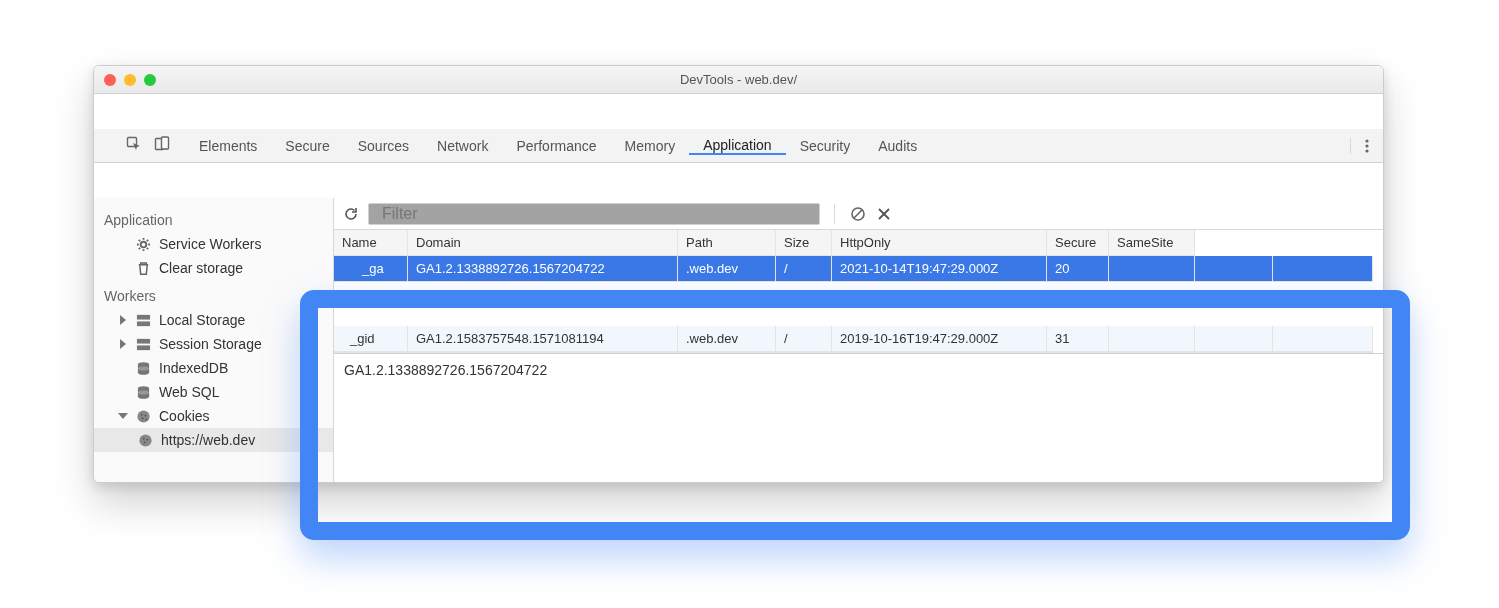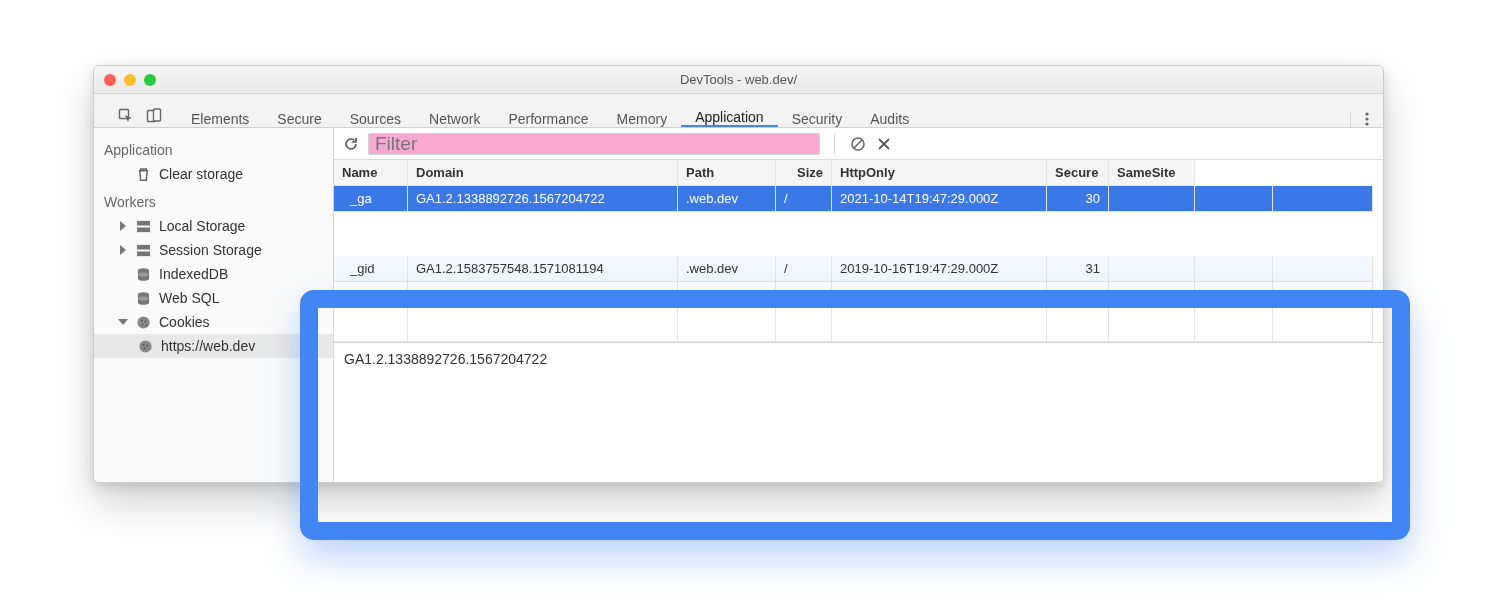--- a/index.html
+++ b/index.html
@@ -18,20 +18,21 @@
     top: 65px;
     width: 1291px;
     height: 418px;
     background: #fff;
     border: 1px solid #ccc;
     border-radius: 6px;
     box-shadow: 0 20px 40px rgba(0,0,0,0.18), 0 4px 12px rgba(0,0,0,0.12);
     display: flex;
     flex-direction: column;
     overflow: hidden;
+    gap: 35px;
   }
   
   .titlebar {
     height: 28px;
     background: linear-gradient(#f5f5f5,#e9e9e9);
     border-bottom: 1px solid #d0d0d0;
     display: flex;
     align-items: center;
     padding: 0 10px;
     position: relative;
@@ -39,22 +40,22 @@
   .traffic { display:flex; gap:8px; }
   .dot { width:12px; height:12px; border-radius:50%; }
   .red{background:#ff5f57;} .yellow{background:#febc2e;} .green{background:#28c840;}
   .title { position:absolute; left:0; right:0; text-align:center; color:#555; font-size:13px; }
   
   .tabs {
     height: 34px;
     border-bottom: 1px solid #d0d0d0;
     background:#f3f3f3;
     display:flex;
-    align-items:flex-end;
-    padding-left:10px;
+    align-items:center;
+    padding-left:18px;
   }
   .tabs .icons { display:flex; align-items:center; gap:12px; padding:0 14px; border-right:1px solid transparent;}
   .tabs .tab { display:flex; align-items:center; padding:0 14px; color:#555; cursor:pointer; font-size:14px;}
   .tabs .tab.active { color:#222; border-bottom:2px solid #4285f4; background:#edf4ff08;}
   .tabs .spacer{flex:1;}
   .tabs .menu-dots{display:flex;align-items:center;padding:0 14px;border-left:1px solid #d8d8d8;color:#777;cursor:pointer;}
   .svgicon{width:16px;height:16px;fill:none;stroke:#666;stroke-width:1.4;}
   
   .body { flex:1; display:flex; min-height:0;}
   .sidebar {
@@ -70,37 +71,37 @@
   .tree-item.indent2 { padding-left:44px; }
   .tree-item.selected{ background:#e8e8e8;}
   .tri{ width:0;height:0;border-style:solid; }
   .tri.right{ border-width:5px 0 5px 6px; border-color:transparent transparent transparent #777; }
   .tri.down{ border-width:6px 5px 0 5px; border-color:#777 transparent transparent transparent; }
   .tree-toggle{width:10px;display:flex;justify-content:center;}
   .sicon{width:15px;height:15px;display:inline-block;}
   
   .main{ flex:1; display:flex; flex-direction:column; min-width:0;}
   .toolbar{ height:32px; border-bottom:1px solid #d8d8d8; display:flex; align-items:center; padding:0 8px; gap:8px;}
-  .filter{ flex:0 0 452px; height:22px; border:1px solid #d0d0d0; border-radius:2px; padding:0 6px; font-size:19px; color:#333; background:#f9a8d4;}
+  .filter{ flex:0 0 452px; height:22px; border:1px solid #d0d0d0; border-radius:2px; padding:0 13px; font-size:16px; color:#333; background:#a3a3a3;}
   .tb-div{ width:1px; height:20px; background:#d8d8d8; margin:0 6px;}
   .tb-icon{ width:18px;height:18px; display:flex;align-items:center;justify-content:center;color:#666;cursor:pointer;}
   
   .table-wrap{ flex:1; display:flex; flex-direction:column; min-height:0;}
   .grid{ display:grid; grid-template-columns: 74px 270px 98px 56px 215px 62px 86px 78px 100px; }
   .hcell,.cell{
     border-right:1px solid #e4e4e4;
     border-bottom:1px solid #e4e4e4;
     padding:5px 8px;
     white-space:nowrap;
     overflow:hidden;
     text-overflow:ellipsis;
     font-size:13px;
   }
-  .hcell{ background:#f5f5f5; color:#333; font-weight:700;}
-  .hcell.size,.cell.size{ text-align:right;}
+  .hcell{ background:#f5f5f5; color:#333; font-weight:400;}
+  .hcell.size,.cell.size{ }
   .row{ display:contents; }
   .row.selected .cell{ background:#3b78e7; color:#fff;}
   .row.alt .cell{ background:#f2f7fd;margin-top:44px;}
   .table-rest{ flex:1; display:grid; grid-template-columns: 74px 270px 98px 56px 215px 62px 86px 78px 100px;}
   .table-rest .emptycol{ border-right:1px solid #e4e4e4; border-bottom:1px solid #e4e4e4;}
   .value-pane{
     height:140px;
     border-top:1px solid #d0d0d0;
     padding:8px 10px;
     font-size:14px;
@@ -179,20 +180,28 @@
           <circle cx="2" cy="8" r="1.6" fill="#666"></circle>
           <circle cx="2" cy="13" r="1.6" fill="#666"></circle>
         </svg>
     </div>
   </div>
 
   <div class="body">
 
     <div class="sidebar">
       <div class="section-title">Application</div>
+      <div class="tree-item">
+        <span class="tree-toggle"></span>
+        <span class="sicon"><svg viewBox="0 0 16 16" width="15" height="15">
+              <circle cx="8" cy="8" r="3" fill="none" stroke="#666" stroke-width="2"></circle>
+              <path d="M8 1v2M8 13v2M1 8h2M13 8h2M3 3l1.4 1.4M11.6 11.6L13 13M13 3l-1.4 1.4M4.4 11.6L3 13" stroke="#666" stroke-width="2"></path>
+            </svg></span>
+        <span>Service Workers</span>
+      </div>
       <div class="tree-item">
         <span class="tree-toggle"></span>
         <span class="sicon"><svg viewBox="0 0 16 16" width="15" height="15">
               <path d="M3 4h10M5 4V2h6v2M4 4l1 10h6l1-10" fill="none" stroke="#666" stroke-width="1.6"></path>
             </svg></span>
         <span>Clear storage</span>
       </div>
 
       <div class="section-title">Workers</div>
       <div class="tree-item">
@@ -288,26 +297,26 @@
           <div class="hcell">Domain</div>
           <div class="hcell">Path</div>
           <div class="hcell size">Size</div>
           <div class="hcell">HttpOnly</div>
           <div class="hcell">Secure</div>
           <div class="hcell">SameSite</div>
         </div>
 
         <div class="grid">
           <div class="row selected">
-            <div class="cell" style="padding-left:16px">_ga</div>
+            <div class="cell" style="padding-left:28px">_ga</div>
             <div class="cell">GA1.2.1338892726.1567204722</div>
             <div class="cell">.web.dev</div>
             <div class="cell">/</div>
             <div class="cell">2021-10-14T19:47:29.000Z</div>
-            <div class="cell size">30</div>
+            <div class="cell size">20</div>
             <div class="cell"></div>
             <div class="cell"></div>
             <div class="cell"></div>
           </div>
         </div>
 
         <div class="grid">
           <div class="row alt">
             <div class="cell" style="padding-left:16px">_gid</div>
             <div class="cell">GA1.2.1583757548.1571081194</div>

